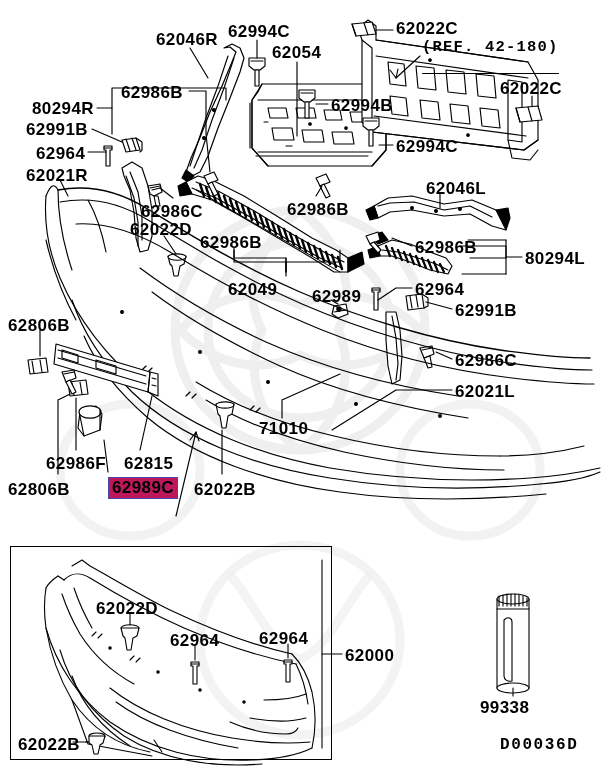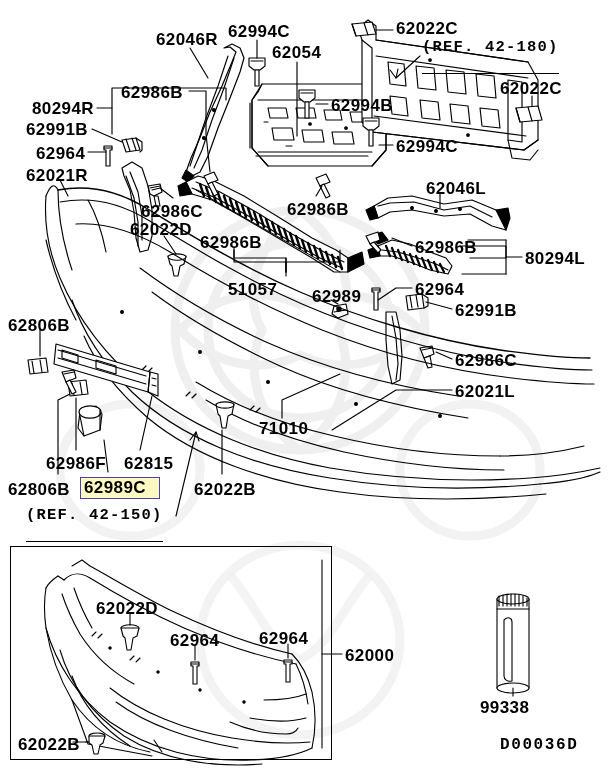--- a/index.html
+++ b/index.html
@@ -15,22 +15,22 @@
     font-family:"Liberation Sans","DejaVu Sans",sans-serif;
     font-size:17px;font-weight:700;color:#000;
     letter-spacing:0.4px;white-space:nowrap;line-height:1;
   }
   .lbl.mono{
     font-family:"Liberation Mono","DejaVu Sans Mono",monospace;
     font-weight:700;font-size:15.5px;letter-spacing:1.2px;
     border-bottom:1.6px solid #000;padding-bottom:17px;
   }
   .lbl.hl{
-    background:#fef9c3;border:1.5px solid #4a46a8;
-    padding:1px 13px 2px 3px;line-height:1;
+    background:#be185d;border:1.5px solid #4a46a8;
+    padding:1px 3px 2px 3px;line-height:1;margin-left:28px;
   }
   .lbl.code{
     font-family:"Liberation Mono","DejaVu Sans Mono",monospace;
     font-size:16px;font-weight:700;letter-spacing:1.6px;
   }
   .detailbox{
     position:absolute;border:1.6px solid #000;background:transparent;
   }
 </style>
 </head>
@@ -543,36 +543,35 @@
   <div class="lbl" style="left:26px;top:167px;">62021R</div>
   <div class="lbl" style="left:331px;top:97px;">62994B</div>
   <div class="lbl" style="left:396px;top:138px;">62994C</div>
   <div class="lbl" style="left:141px;top:203px;">62986C</div>
   <div class="lbl" style="left:287px;top:201px;">62986B</div>
   <div class="lbl" style="left:426px;top:180px;">62046L</div>
   <div class="lbl" style="left:130px;top:221px;">62022D</div>
   <div class="lbl" style="left:200px;top:234px;">62986B</div>
   <div class="lbl" style="left:415px;top:239px;">62986B</div>
   <div class="lbl" style="left:525px;top:250px;">80294L</div>
-  <div class="lbl" style="left:228px;top:281px;">51057</div>
+  <div class="lbl" style="left:228px;top:281px;">62049</div>
   <div class="lbl" style="left:312px;top:288px;">62989</div>
   <div class="lbl" style="left:415px;top:281px;">62964</div>
   <div class="lbl" style="left:455px;top:302px;">62991B</div>
   <div class="lbl" style="left:8px;top:317px;">62806B</div>
   <div class="lbl" style="left:455px;top:352px;">62986C</div>
   <div class="lbl" style="left:455px;top:383px;">62021L</div>
   <div class="lbl" style="left:259px;top:420px;">71010</div>
   <div class="lbl" style="left:46px;top:455px;">62986F</div>
   <div class="lbl" style="left:124px;top:455px;">62815</div>
   <div class="lbl" style="left:8px;top:481px;">62806B</div>
   <div class="lbl hl" style="left:80px;top:477px;">62989C</div>
   <div class="lbl" style="left:194px;top:481px;">62022B</div>
 
   <div class="lbl mono" style="left:422px;top:40px;">(REF. 42-180)</div>
-  <div class="lbl mono" style="left:26px;top:508px;">(REF. 42-150)</div>
 
   <div class="lbl" style="left:96px;top:600px;">62022D</div>
   <div class="lbl" style="left:170px;top:632px;">62964</div>
   <div class="lbl" style="left:259px;top:630px;">62964</div>
   <div class="lbl" style="left:345px;top:647px;">62000</div>
   <div class="lbl" style="left:18px;top:736px;">62022B</div>
   <div class="lbl" style="left:480px;top:699px;">99338</div>
 
   <div class="lbl code" style="left:500px;top:737px;">D00036D</div>
 

